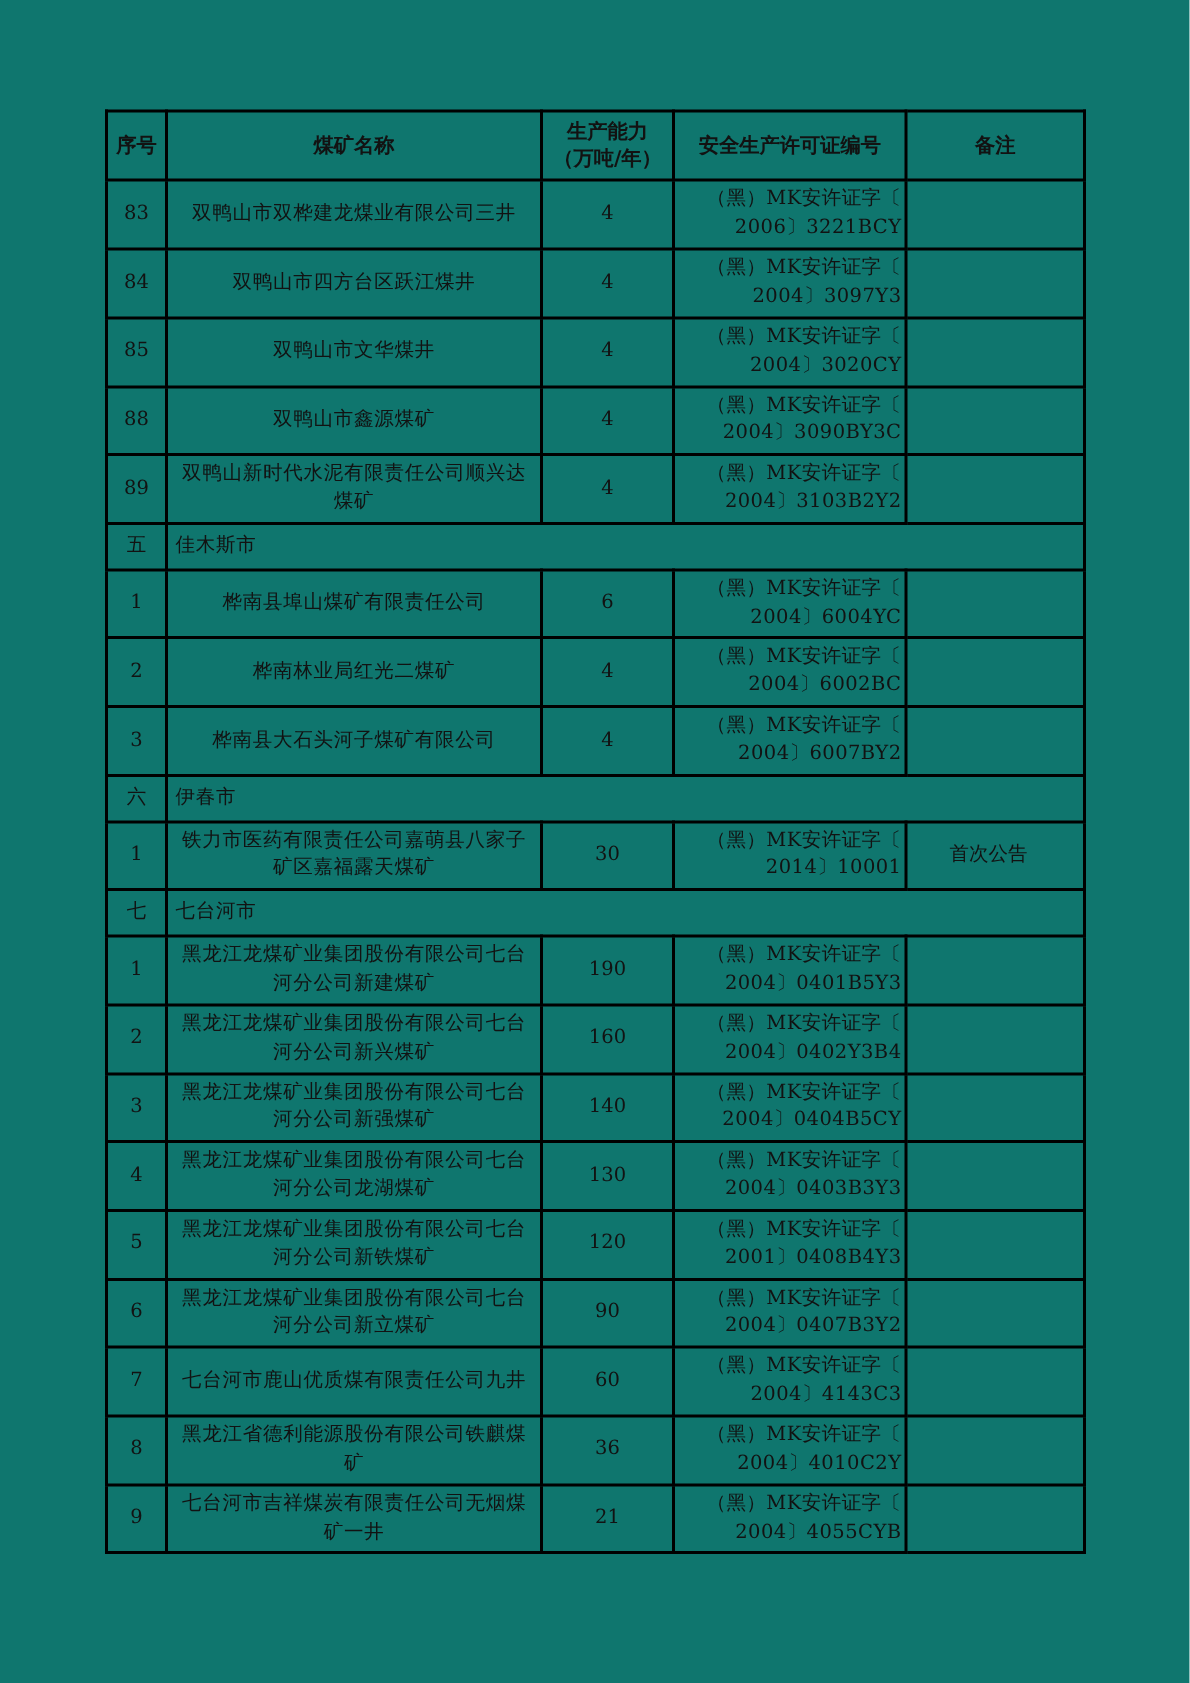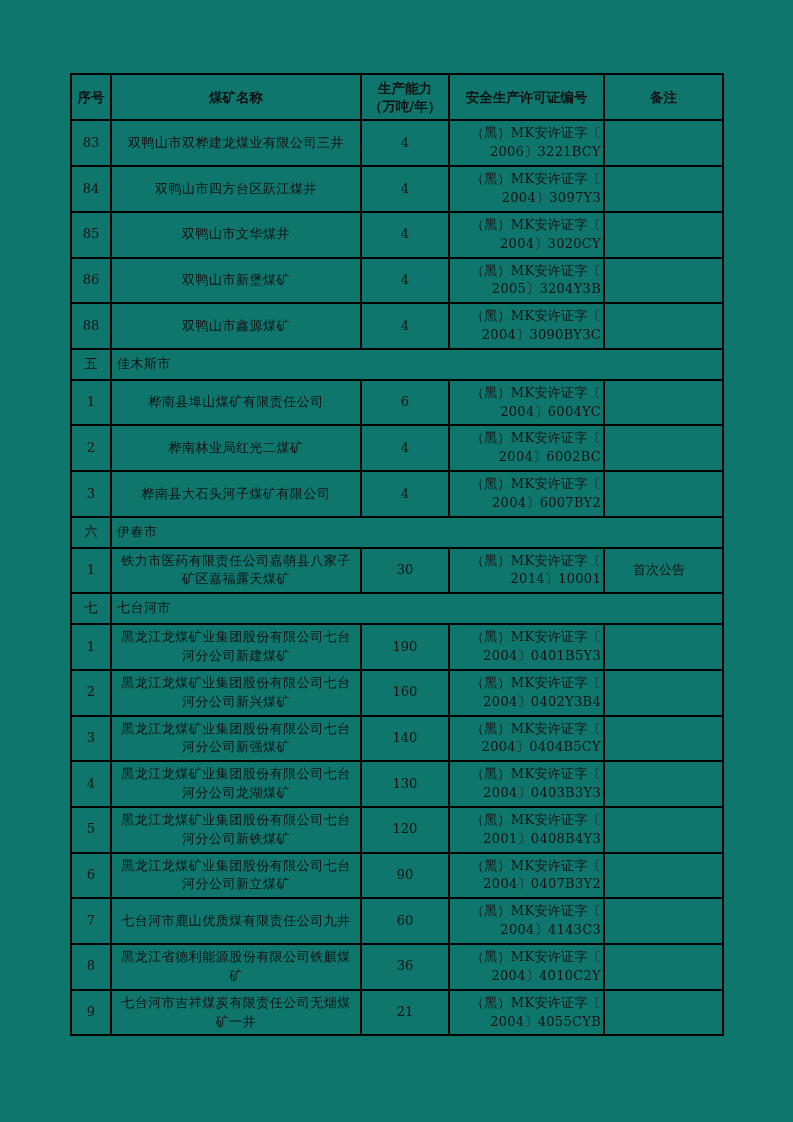--- a/index.html
+++ b/index.html
@@ -105,36 +105,36 @@
           <td class="c-no">85</td>
           <td class="c-name">双鸭山市文华煤井</td>
           <td class="c-cap">4</td>
           <td class="c-lic">
             <div>（黑）MK安许证字〔</div>
             <div>2004〕3020CY</div>
           </td>
           <td class="c-remark"></td>
         </tr>
         <tr>
-          <td class="c-no">86</td>
-          <td class="c-name">双鸭山市新堡煤矿</td>
-          <td class="c-cap">4</td>
-          <td class="c-lic">
-            <div>（黑）MK安许证字〔</div>
-            <div>2005〕3204Y3B</div>
-          </td>
-          <td class="c-remark"></td>
-        </tr>
-        <tr>
           <td class="c-no">88</td>
           <td class="c-name">双鸭山市鑫源煤矿</td>
           <td class="c-cap">4</td>
           <td class="c-lic">
             <div>（黑）MK安许证字〔</div>
             <div>2004〕3090BY3C</div>
+          </td>
+          <td class="c-remark"></td>
+        </tr>
+        <tr>
+          <td class="c-no">89</td>
+          <td class="c-name">双鸭山新时代水泥有限责任公司顺兴达煤矿</td>
+          <td class="c-cap">4</td>
+          <td class="c-lic">
+            <div>（黑）MK安许证字〔</div>
+            <div>2004〕3103B2Y2</div>
           </td>
           <td class="c-remark"></td>
         </tr>
         <tr class="section-row">
           <td class="c-no">五</td>
           <td class="c-section" colspan="4">佳木斯市</td>
         </tr>
         <tr>
           <td class="c-no">1</td>
           <td class="c-name">桦南县埠山煤矿有限责任公司</td>

